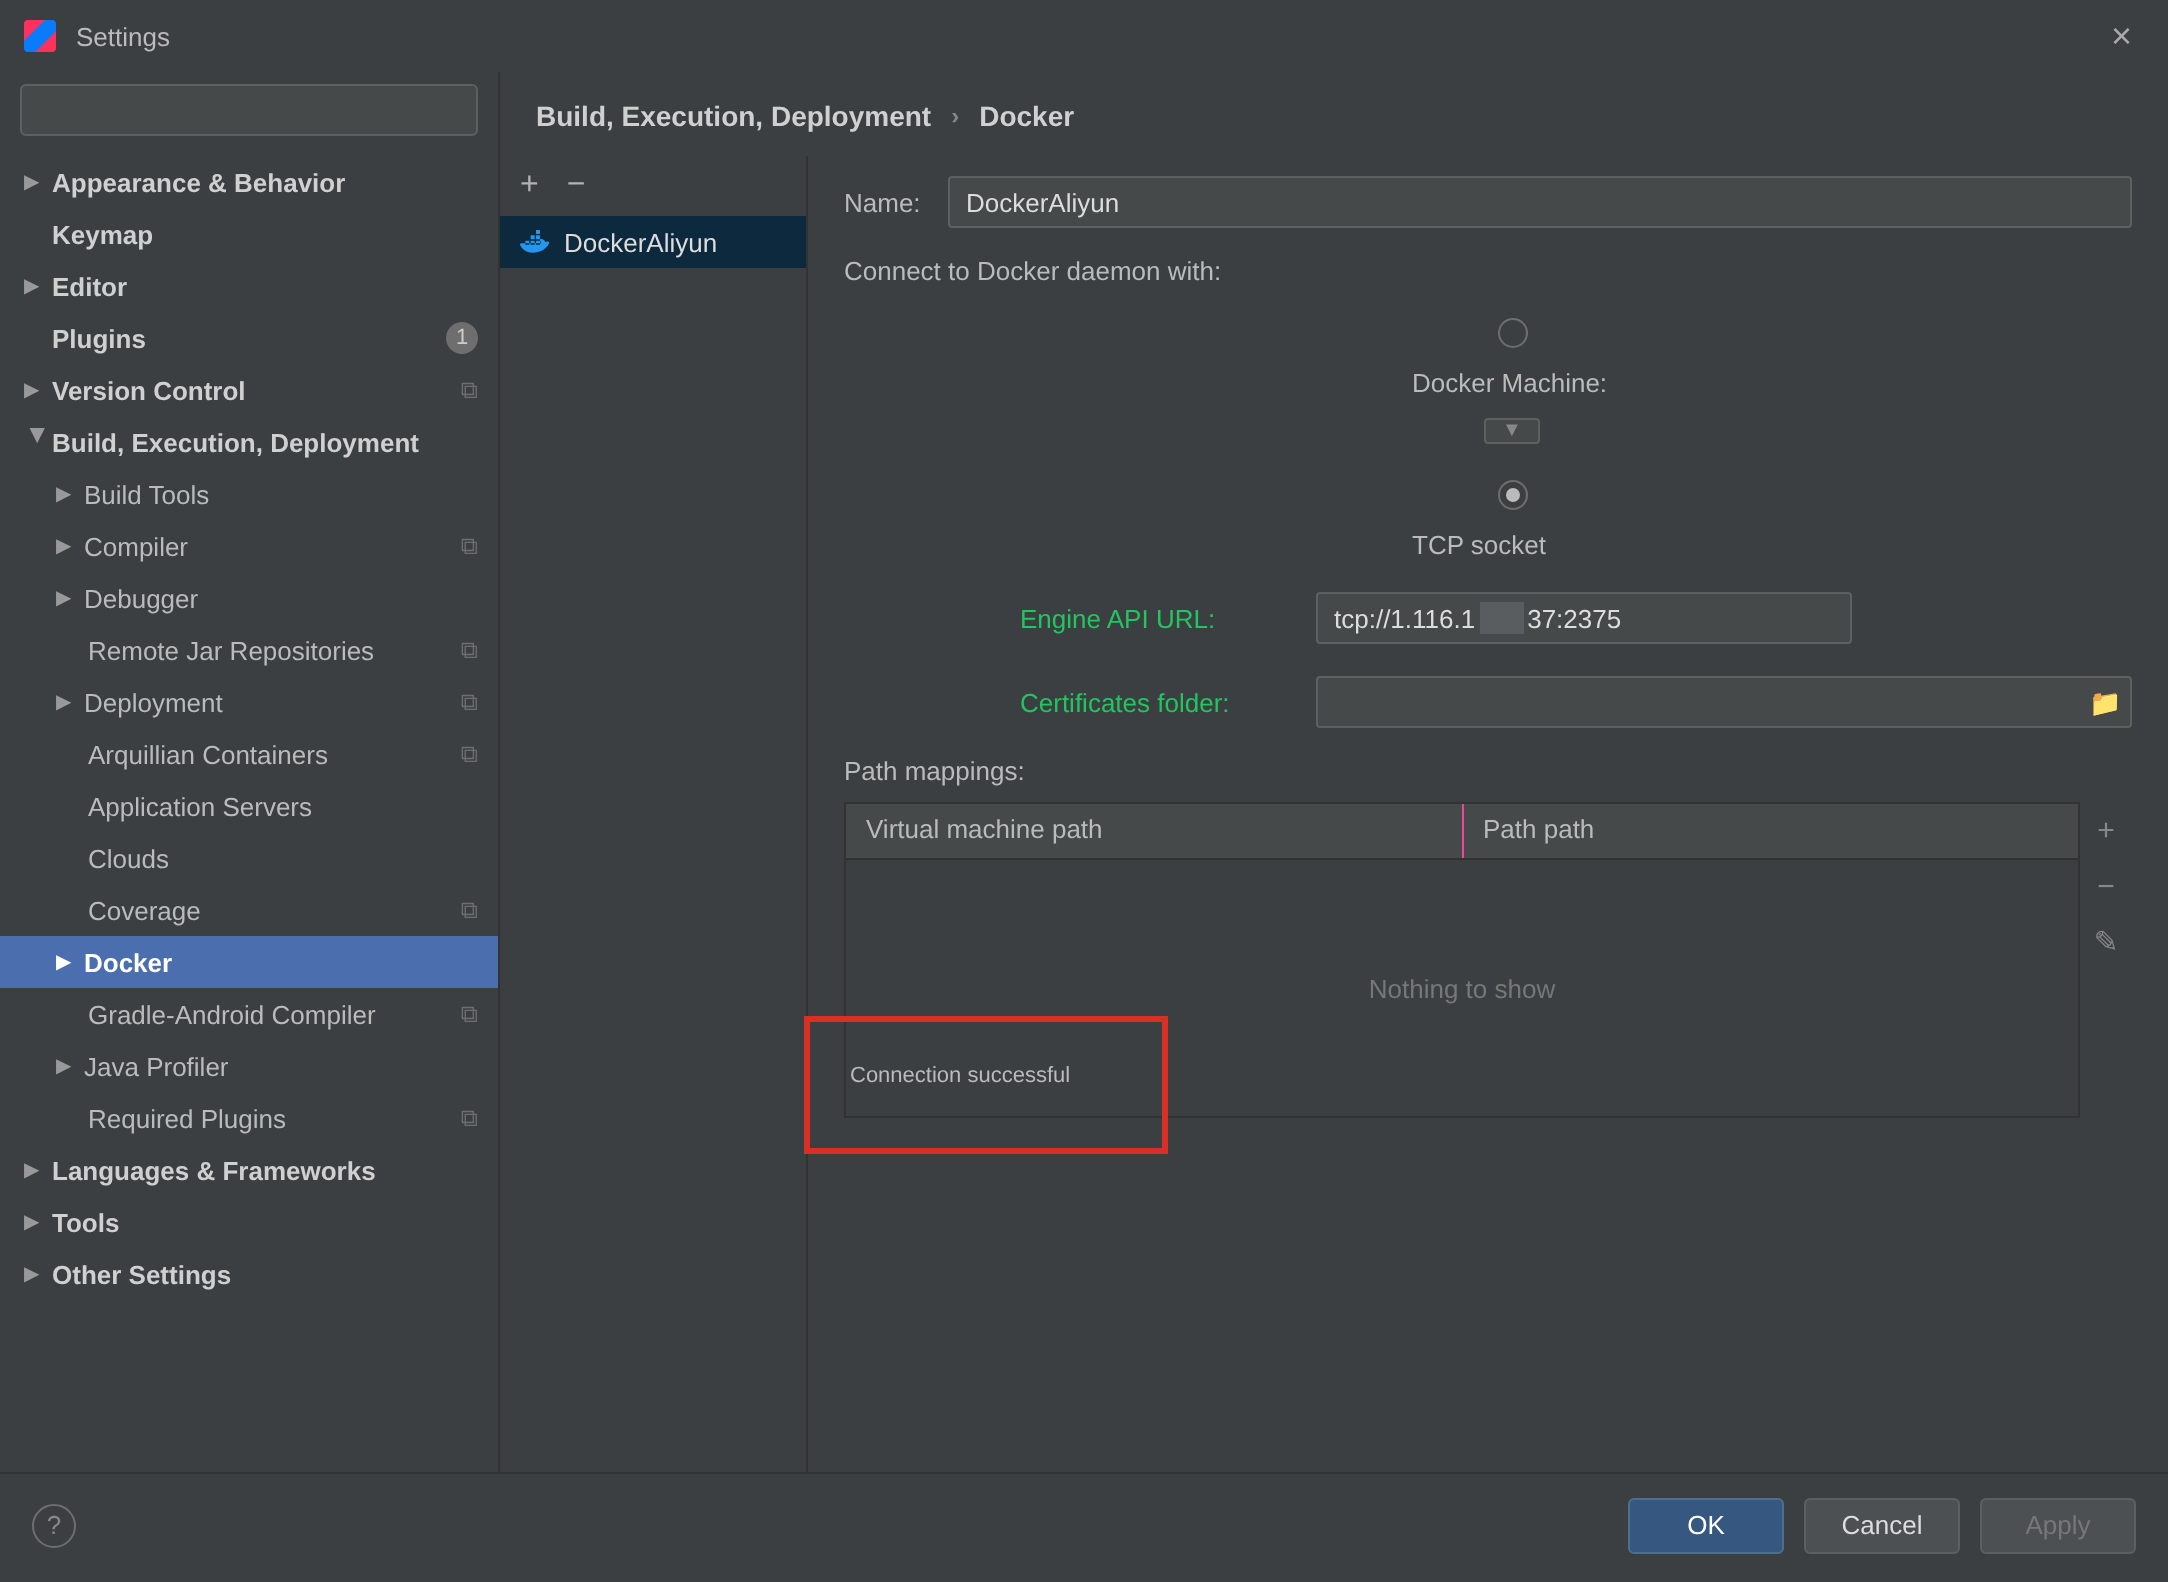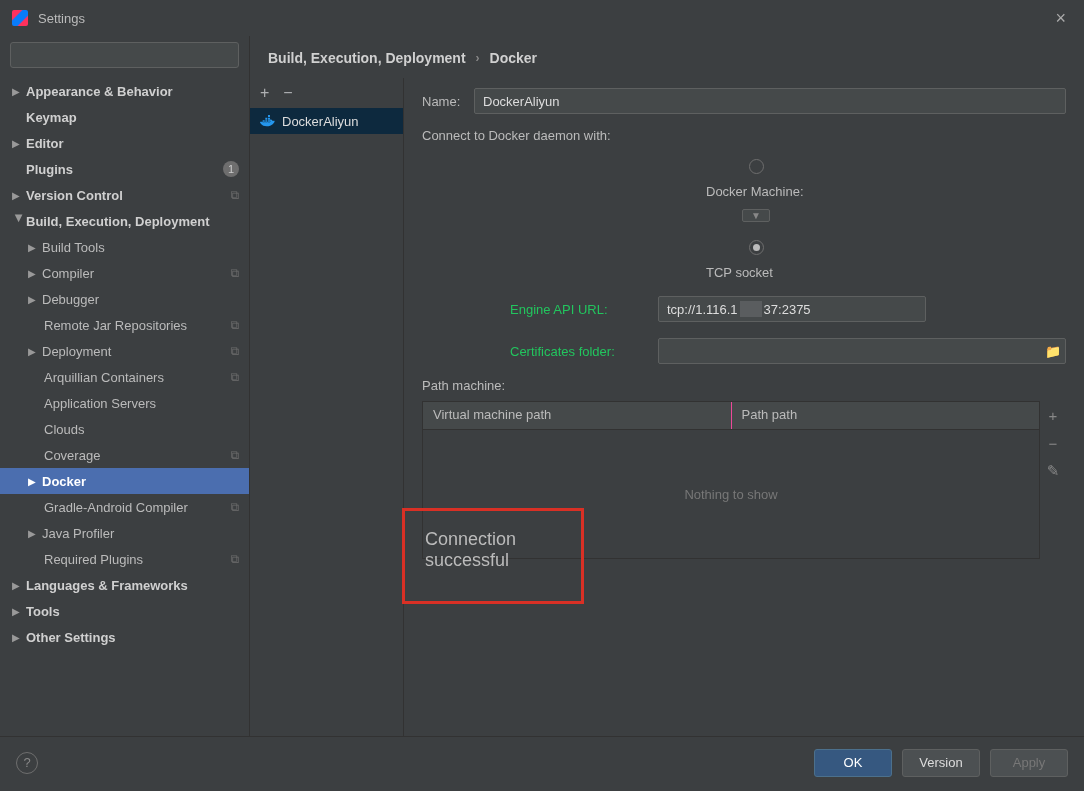--- a/index.html
+++ b/index.html
@@ -69,21 +69,21 @@
     .table-wrap { display: flex; }
     .table { flex: 1; border: 1px solid #323232; }
     .table-head { display: flex; height: 28px; background: #45494a; border-bottom: 1px solid #323232; }
     .table-head .col { flex: 1; padding: 5px 10px; color: #bbb; font-size: 13px; border-right: 1px solid #ec4899; }
     .table-head .col:last-child { border-right: none; }
     .table-body { height: 128px; display: flex; align-items: center; justify-content: center; color: #777; background: #3c3f41; }
     .table-side { width: 26px; display: flex; flex-direction: column; }
     .table-side .act { height: 28px; display: flex; align-items: center; justify-content: center; color: #888; cursor: pointer; font-size: 15px; }
     
     .status-box { position: absolute; left: -2px; top: 430px; border: 3px solid #d93025; padding: 18px 20px 30px 20px; width: 182px; }
-    .status-text { color: #bbb; font-size: 18px; }
+    .status-text { color: #bbb; font-size: 11px; }
     
     .footer { height: 52px; border-top: 1px solid #323232; display: flex; align-items: center; padding: 0 16px; gap: 10px; }
     .help-btn { width: 22px; height: 22px; border-radius: 50%; border: 1.5px solid #6e6e6e; color: #888; display: flex; align-items: center; justify-content: center; font-size: 13px; cursor: pointer; }
     .footer .spacer { flex: 1; }
     .footer .btn { min-width: 78px; height: 28px; border-radius: 3px; border: 1px solid #5e6060; background: #4c5052; color: #ddd; font-size: 13px; cursor: pointer; }
     .footer .btn.primary { background: #365880; border-color: #4c708c; color: #fff; }
     .footer .btn.disabled { color: #777; }
   </style>
 </head>
 <body>
@@ -241,21 +241,21 @@
             <span>tcp://1.116.1</span>
             <span class="masked"></span>
             <span>37:2375</span>
           </div>
         </div>
         <div class="sub-row">
           <span class="sub-lbl">Certificates folder:</span>
           <div class="input-box wide"></div>
           <span class="browse-btn">📁</span>
         </div>
-        <div class="path-label">Path machine:</div>
+        <div class="path-label">Path mappings:</div>
         <div class="table-wrap">
           <div class="table">
             <div class="table-head">
               <div class="col">Virtual machine path</div>
               <div class="col">Path path</div>
             </div>
             <div class="table-body">Nothing to show</div>
           </div>
           <div class="table-side">
             <span class="act">+</span>
@@ -269,15 +269,15 @@
         </div>
       </div>
     </div>
   </div>
 </div>
 
 <div class="footer">
   <div class="help-btn">?</div>
   <div class="spacer"></div>
   <button class="btn primary">OK</button>
-  <button class="btn">Version</button>
+  <button class="btn">Cancel</button>
   <button class="btn disabled">Apply</button>
 </div>
 
 </body></html>

